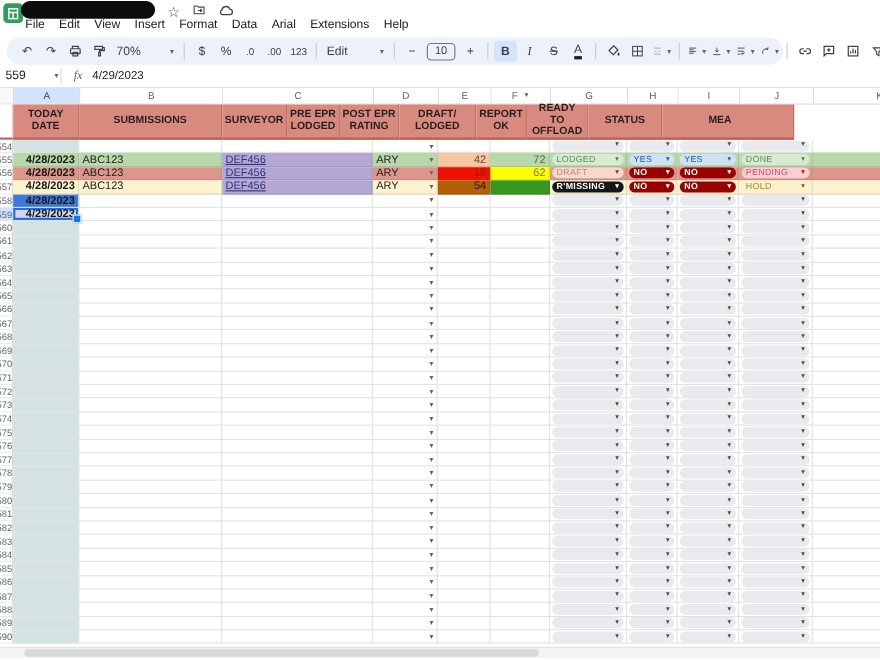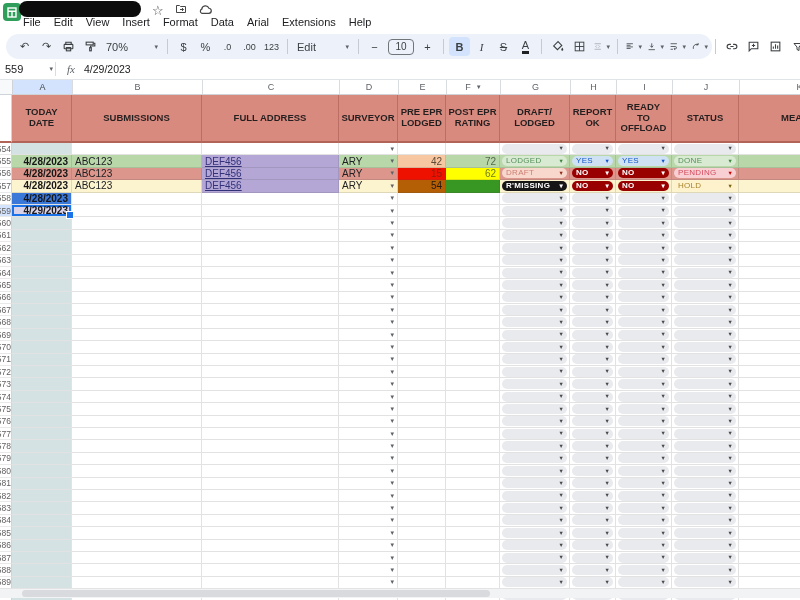--- a/index.html
+++ b/index.html
@@ -31,21 +31,21 @@
   .fx{font-family:"Liberation Serif",serif;font-style:italic;font-size:11px;color:#5f6368;margin:0 9px 0 11px;}
   .fvalue{font-size:10.5px;}
   
   .grid{position:relative;width:800px;height:521px;overflow:hidden;}
   .col-letters{height:14px;display:flex;border-bottom:1px solid #cfd4d9;background:#fff;}
   .corner{width:12px;flex:none;background:#f8f9fa;border-right:1px solid #cfd4d9;}
   .cletter{flex:none;box-sizing:border-box;border-right:1px solid #d9dcdf;display:flex;align-items:center;
            justify-content:center;font-size:9px;color:#5f6368;background:#fff;}
   .cletter.sel{background:#d3e3fd;color:#444;}
   .chdd{font-size:6px;color:#5f6368;margin-left:5px;}
-  .header-row{display:flex;height:48px;}
+  .header-row{display:flex;height:32px;}
   .hrn{width:12px;flex:none;background:#fff;border-right:1px solid #cfd4d9;border-bottom:2px solid #b26459;box-sizing:border-box;}
   .hcell{flex:none;box-sizing:border-box;background:#d98a7f;border-right:1px solid rgba(110,40,30,.28);
          border-bottom:2px solid #b26459;color:#241f1f;font-weight:bold;font-size:9.5px;line-height:1.12;
          display:flex;align-items:center;justify-content:center;text-align:center;white-space:pre-line;padding:0 1px;}
   .hcell.kleft{justify-content:flex-start;padding-left:42px;}
   .rows{height:462px;overflow:hidden;}
   .row{display:flex;height:12.4px;}
   .rn{width:12px;flex:none;box-sizing:border-box;border-right:1px solid #cfd4d9;border-bottom:1px solid #e9e9e9;
       font-size:8.5px;color:#616161;display:flex;align-items:center;overflow:hidden;background:#fff;}
   .rn span{display:inline-block;width:26px;text-align:right;margin-left:-15px;}
@@ -285,21 +285,20 @@
         <span>J</span>
       </div>
       <div class="cletter" style="width: 120px;">
         <span>K</span>
       </div>
     </div>
   <div class="header-row" id="headerRow">
       <div class="hrn"></div>
       <div class="hcell" style="width: 60px;">TODAY DATE</div>
       <div class="hcell" style="width: 130px;">SUBMISSIONS</div>
-      <div class="hcell" style="width: 137px;">FULL ADDRESS</div>
       <div class="hcell" style="width: 59px;">SURVEYOR</div>
       <div class="hcell" style="width: 48px;">PRE EPR
 LODGED</div>
       <div class="hcell" style="width: 54px;">POST EPR
 RATING</div>
       <div class="hcell" style="width: 70px;">DRAFT/
 LODGED</div>
       <div class="hcell" style="width: 46px;">REPORT
 OK</div>
       <div class="hcell" style="width: 56px;">READY

